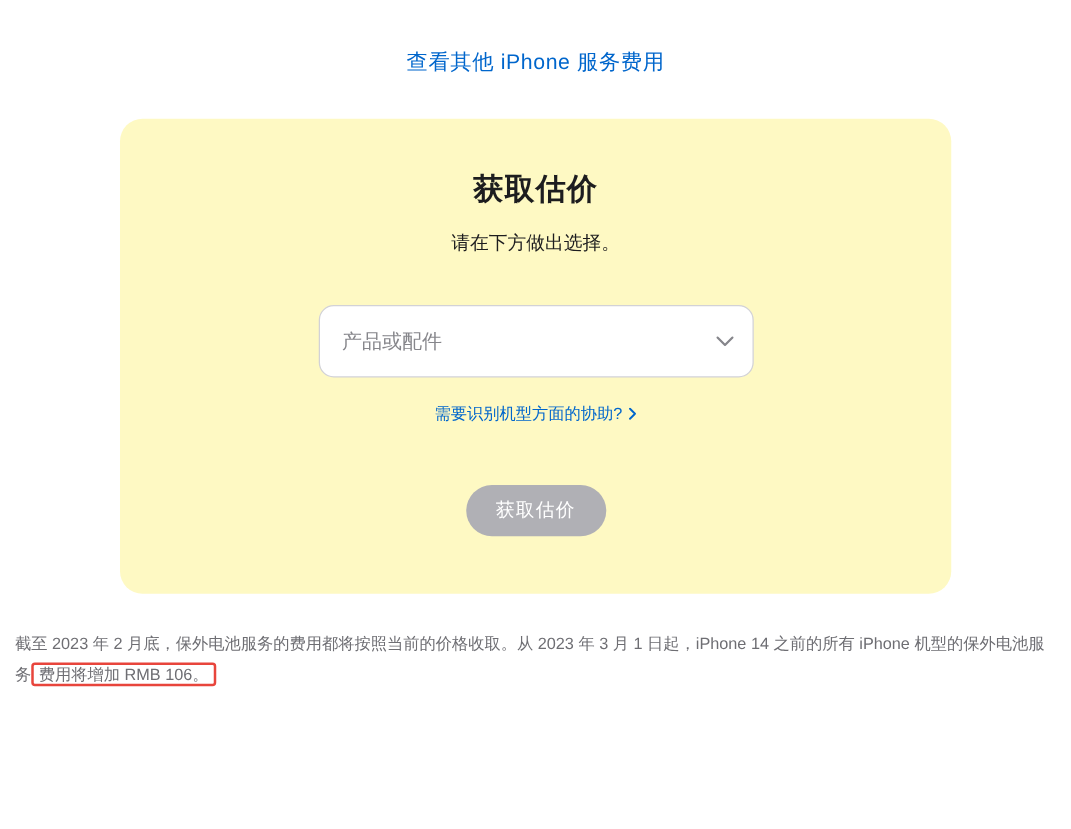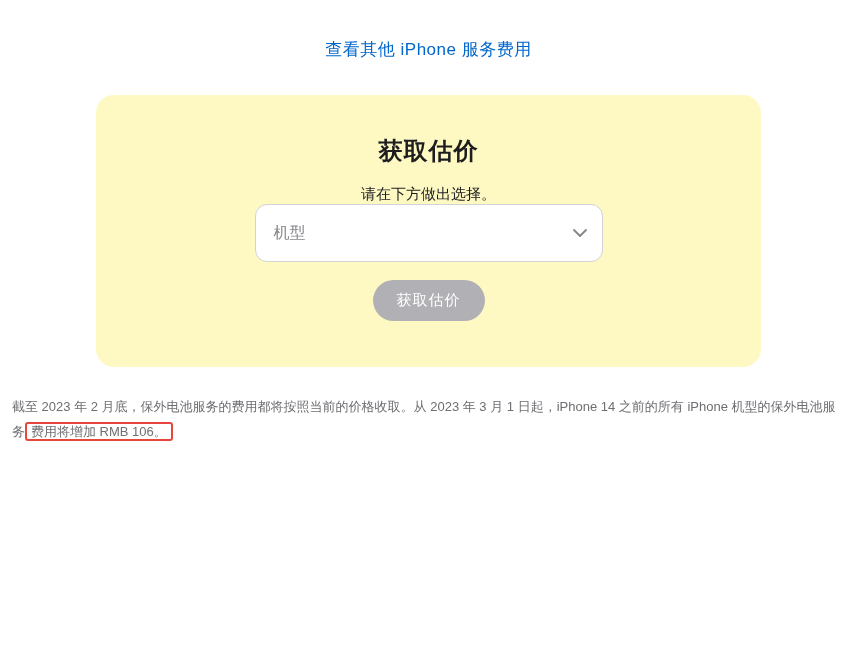--- a/index.html
+++ b/index.html
@@ -37,20 +37,21 @@
       font-size: 24px;
       font-weight: 600;
       color: #1d1d1f;
       letter-spacing: 1px;
       margin-bottom: 18px;
     }
     .card-subtitle {
       text-align: center;
       font-size: 15px;
       color: #1d1d1f;
+      margin-bottom: 40px;
     }
     .select-wrapper {
       width: 348px;
       margin: 0 auto 18px auto;
       position: relative;
     }
     .select-box {
       width: 100%;
       height: 58px;
       background: #ffffff;
@@ -128,32 +129,42 @@
 <body>
 
 <div class="top-link">
   <a href="#">查看其他 iPhone 服务费用</a>
 </div>
 
 <div class="card">
   <h2 class="card-title">获取估价</h2>
   <p class="card-subtitle">请在下方做出选择。</p>
 
-
   <div class="select-wrapper">
     <div class="select-box">
-      <span>机型</span>
+      <span>产品或配件</span>
     </div>
     <span class="chevron-down">
       <svg viewBox="0 0 14 8" fill="none">
           <path d="M1 1L7 7L13 1" stroke="#86868b" stroke-width="1.8" stroke-linecap="round" stroke-linejoin="round"></path>
         </svg>
     </span>
   </div>
 
+
+  <div class="help-link">
+    <a href="#">
+      <span>需要识别机型方面的协助?</span>
+      <span class="help-chevron">
+        <svg viewBox="0 0 6 10" fill="none">
+            <path d="M1 1L5 5L1 9" stroke="#0066cc" stroke-width="1.5" stroke-linecap="round" stroke-linejoin="round"></path>
+          </svg>
+      </span>
+    </a>
+  </div>
 
   <div class="submit-wrapper">
     <button class="submit-btn">获取估价</button>
   </div>
 </div>
 
 <div class="footnotes">
   <p class="footnote-line">
     <span>截至 2023 年 2 月底，保外电池服务的费用都将按照当前的价格收取。从 2023 年 3 月 1 日起，iPhone 14 之前的所有 iPhone 机型的保外电池服务</span><span class="highlight-box">费用将增加 RMB 106。</span>
   </p>

